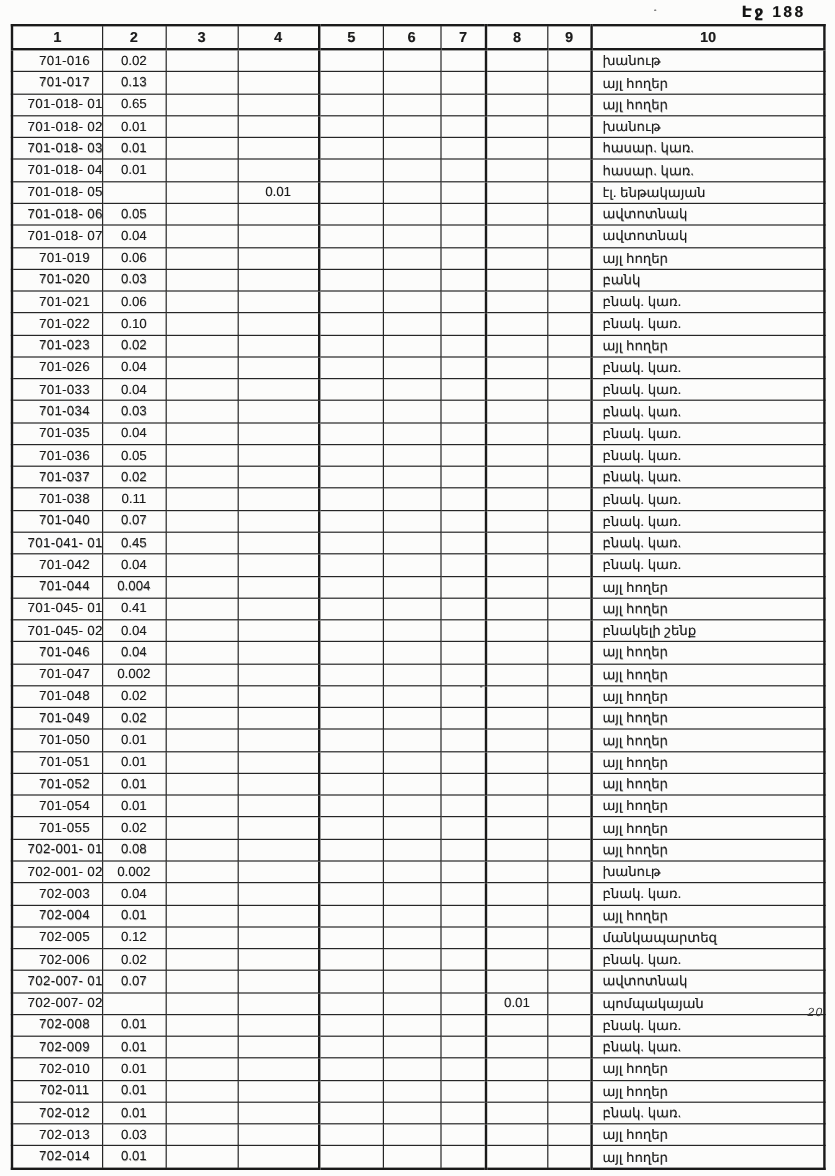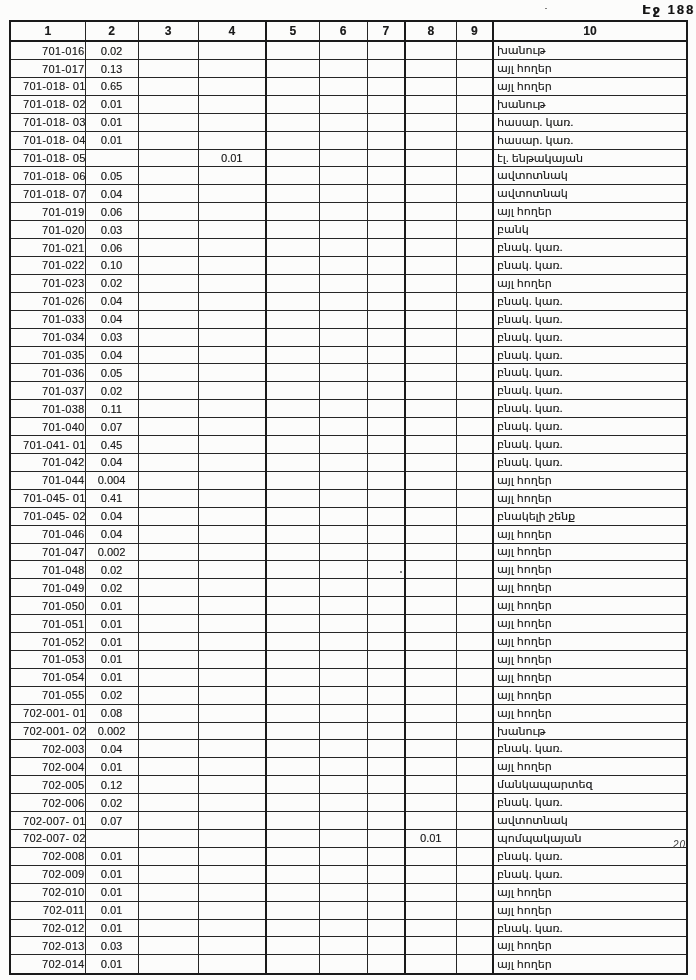--- a/index.html
+++ b/index.html
@@ -7,41 +7,40 @@
     width:696px;height:980px;position:relative;overflow:hidden;
     background:#fcfcfb;
     font-family:"Liberation Sans","DejaVu Sans",sans-serif;
     color:#1b1b1b;
     -webkit-font-smoothing:antialiased;
   }
   .page-label{
     position:absolute;top:2px;left:618px;
     font-size:13px;font-weight:bold;letter-spacing:2px;color:#141414;
     text-shadow:0.4px 0.4px 0 rgba(0,0,0,0.35);
-    margin-left:24px;
   }
   table.scan-table{
     position:absolute;top:20px;left:9px;
     width:677px;height:955px;
     border-collapse:collapse;table-layout:fixed;
     border:2px solid #1a1a1a;
   }
   .scan-table th,.scan-table td{
     border:1px solid #262626;
     padding:0;margin:0;overflow:hidden;white-space:nowrap;
     text-shadow:0.35px 0.35px 0 rgba(20,20,20,0.4);
   }
   .scan-table th{
     height:18px;font-size:12px;font-weight:bold;text-align:center;
     border-bottom:2px solid #1a1a1a;
   }
   .scan-table td{font-size:11px;}
-  td.c1{text-align:right;padding-left:12px;letter-spacing:0.3px;}
+  td.c1{text-align:center;padding-left:12px;letter-spacing:0.3px;}
   td.c2,td.c3,td.c4,td.c5,td.c6,td.c7,td.c8,td.c9{text-align:center;}
-  td.c10{text-align:left;padding-left:3px;}
+  td.c10{text-align:left;padding-left:8px;}
   .hv-left{border-left-width:2px !important;border-left-color:#1a1a1a !important;}
   .margin-note{
     position:absolute;left:673px;top:839px;
     font-size:10px;color:#3a3a3a;font-style:italic;letter-spacing:1px;
   }
   .speck{position:absolute;background:#555;border-radius:50%;}
   .speck.s1{left:400px;top:571px;width:2px;height:2px;}
   .speck.s2{left:545px;top:8px;width:2px;height:1px;}
 </style>
 </head>
@@ -479,32 +478,20 @@
         <td class="c3"></td>
         <td class="c4"></td>
         <td class="c5 hv-left"></td>
         <td class="c6"></td>
         <td class="c7"></td>
         <td class="c8 hv-left"></td>
         <td class="c9"></td>
         <td class="c10 hv-left">այլ հողեր</td>
       </tr>
       <tr>
-        <td class="c1">701-053</td>
-        <td class="c2">0.01</td>
-        <td class="c3"></td>
-        <td class="c4"></td>
-        <td class="c5 hv-left"></td>
-        <td class="c6"></td>
-        <td class="c7"></td>
-        <td class="c8 hv-left"></td>
-        <td class="c9"></td>
-        <td class="c10 hv-left">այլ հողեր</td>
-      </tr>
-      <tr>
         <td class="c1">701-054</td>
         <td class="c2">0.01</td>
         <td class="c3"></td>
         <td class="c4"></td>
         <td class="c5 hv-left"></td>
         <td class="c6"></td>
         <td class="c7"></td>
         <td class="c8 hv-left"></td>
         <td class="c9"></td>
         <td class="c10 hv-left">այլ հողեր</td>

